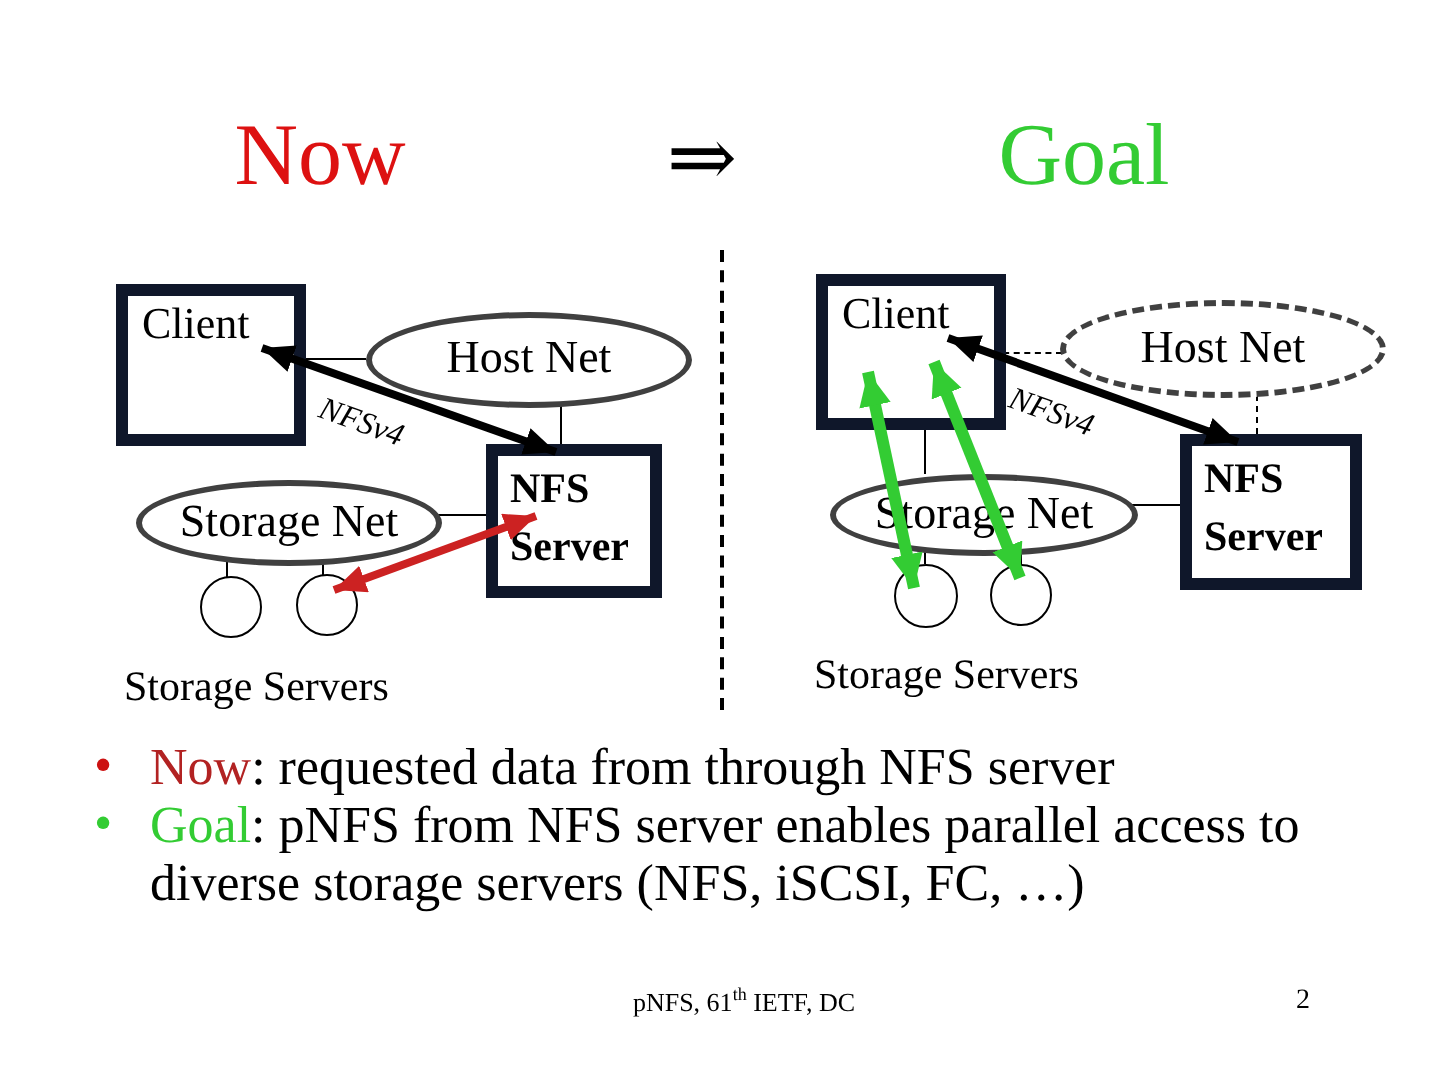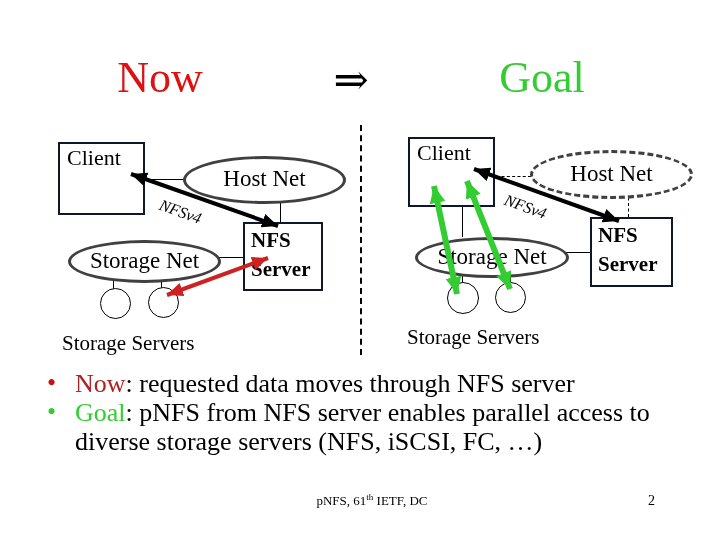--- a/index.html
+++ b/index.html
@@ -6,21 +6,21 @@
   body{
     width:720px;height:540px;background:#ffffff;overflow:hidden;position:relative;
     font-family:"Liberation Serif","DejaVu Serif",serif;color:#000;
   }
   
   .title{position:absolute;text-align:center;font-size:44px;line-height:48px;white-space:nowrap;}
   .title-now{color:#dd1111;}
   .title-goal{color:#33cc33;}
   .title-implies{font-size:42px;color:#000;}
   
-  .box{position:absolute;border:2px solid #0f172a;background:#fff;z-index:10;}
+  .box{position:absolute;border:6px solid #0f172a;background:#fff;z-index:10;}
   .ellipse{position:absolute;border:3px solid #404040;border-radius:50%;background:#fff;z-index:10;}
   .ellipse.dashed{border-style:dashed;}
   .circle{position:absolute;border:1px solid #000;border-radius:50%;background:#fff;z-index:10;}
   .lineH{position:absolute;border-top:1px solid #000;height:0;z-index:5;}
   .lineV{position:absolute;border-left:1px solid #000;width:0;z-index:5;}
   .lineH.dashed{border-top-style:dashed;}
   .lineV.dashed{border-left-style:dashed;}
   .separator{position:absolute;border-left:2px dashed #000;width:0;z-index:5;}
   
   .lbl{position:absolute;z-index:20;white-space:nowrap;}
@@ -131,21 +131,21 @@
   </defs>
   <line x1="131" y1="174" x2="278" y2="226" stroke="#000000" stroke-width="4" marker-start="url(#mb)" marker-end="url(#mb)"></line>
   <line x1="167" y1="295" x2="268" y2="258" stroke="#cc2222" stroke-width="4" marker-start="url(#mr)" marker-end="url(#mr)"></line>
   <line x1="474" y1="169" x2="619" y2="221" stroke="#000000" stroke-width="4" marker-start="url(#mb)" marker-end="url(#mb)"></line>
   <line x1="434" y1="186" x2="457" y2="294" stroke="#33cc33" stroke-width="6" marker-start="url(#mg)" marker-end="url(#mg)"></line>
   <line x1="467" y1="181" x2="510" y2="289" stroke="#33cc33" stroke-width="6" marker-start="url(#mg)" marker-end="url(#mg)"></line>
 </svg>
 
 <div class="bullets">
   <div class="bullet-line">
-    <span class="bullet-dot dot-now">•</span><span class="term-now">Now</span><span>: requested data moves through NFS server</span>
+    <span class="bullet-dot dot-now">•</span><span class="term-now">Now</span><span>: requested data from through NFS server</span>
   </div>
   <div class="bullet-line">
     <span class="bullet-dot dot-goal">•</span><span class="term-goal">Goal</span><span>: pNFS from NFS server enables parallel access to diverse storage servers (NFS, iSCSI, FC, …)</span>
   </div>
 </div>
 
 <div class="footer"><span>pNFS, 61</span><sup>th</sup><span> IETF, DC</span></div>
 <div class="page-num">2</div>
 
 </body></html>

